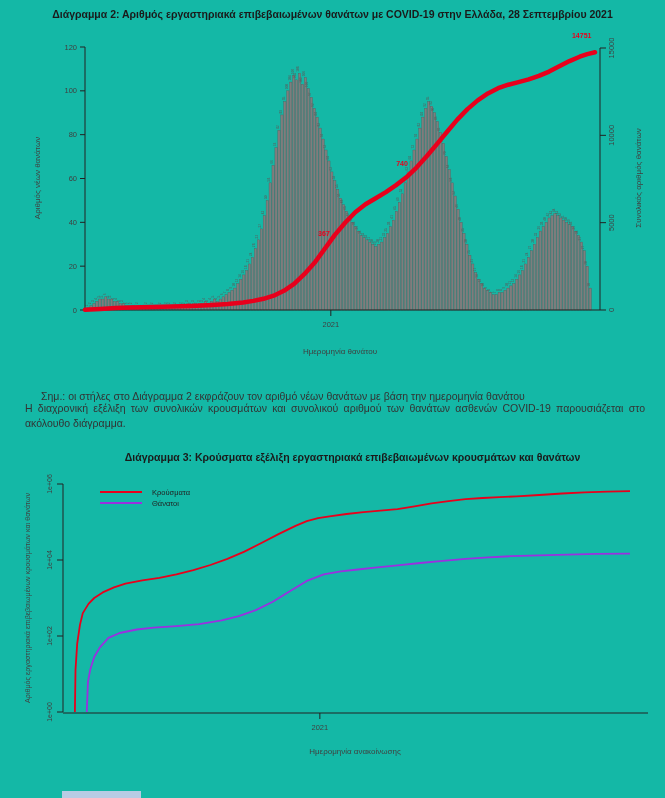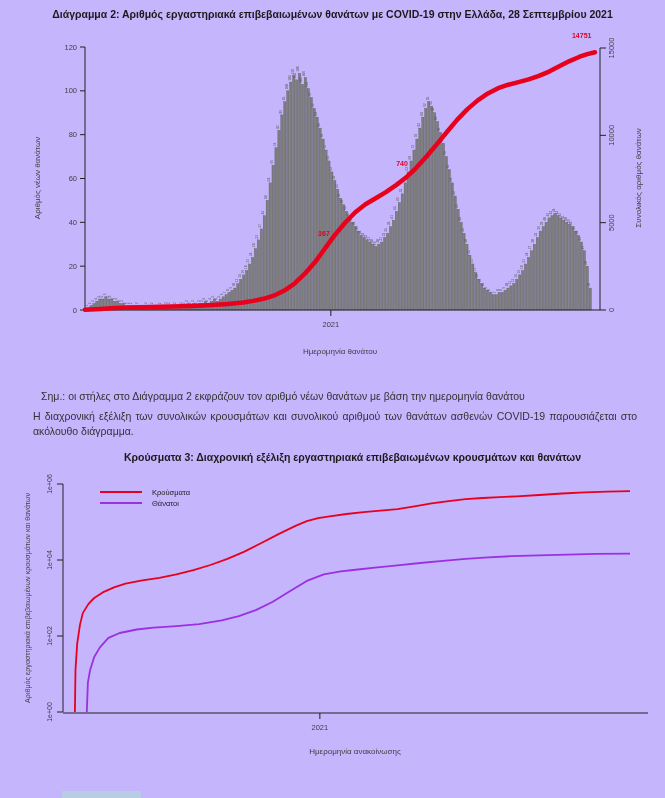--- a/index.html
+++ b/index.html
@@ -1,25 +1,25 @@
 <!DOCTYPE html>
 <html><head>
 <meta charset="utf-8">
 <style>
   html,body{margin:0;padding:0;background:#ffffff;}
   body{width:665px;height:798px;position:relative;font-family:"Liberation Sans",sans-serif;color:#333;}
-  .page{position:absolute;inset:0;background:#c4b5fd;overflow:hidden;}
+  .page{position:absolute;inset:0;background:#14b8a6;overflow:hidden;}
   .title1{position:absolute;left:0;right:0;top:8px;margin:0;text-align:center;
           font-size:10.5px;font-weight:bold;color:#1a1a1a;}
   .title3{position:absolute;left:40px;right:0;top:451px;margin:0;text-align:center;
           font-size:10.5px;font-weight:bold;color:#1a1a1a;}
   .note{position:absolute;left:25px;right:20px;margin:16px;font-size:10.5px;color:#333;}
   #note1{top:374px;}
   #note2{top:777px;}
-  .body-par{position:absolute;left:25px;right:20px;top:401px;margin:8px;font-size:10.5px;
+  .body-par{position:absolute;left:25px;right:20px;top:401px;margin:0;font-size:10.5px;
             color:#333;text-align:justify;line-height:1.45;}
   #chart1{position:absolute;left:0;top:28px;}
   #chart2{position:absolute;left:0;top:470px;}
   .bottom-sliver{position:absolute;left:62px;top:791px;width:79px;height:7px;background:#b8cce4;}
 </style>
 </head>
 <body>
 
 <div class="page">
   <h2 class="title1">Διάγραμμα 2: Αριθμός εργαστηριακά επιβεβαιωμένων θανάτων με COVID-19 στην Ελλάδα, 28 Σεπτεμβρίου 2021</h2>
@@ -401,21 +401,21 @@
       <text x="641" y="150" font-size="8" fill="#404040" text-anchor="middle" transform="rotate(-90 641 150)">Συνολικός αριθμός θανάτων</text>
       <polyline points="85.0,281.8 100.3,281.0 115.6,280.1 130.9,279.4 151.3,278.9 171.7,278.5 192.1,278.0 212.5,277.1 227.8,276.1 243.1,274.5 253.3,272.9 263.5,270.8 273.7,267.7 283.9,262.8 294.1,255.8 304.3,246.2 314.5,234.8 324.7,220.9 334.9,206.9 345.1,194.7 355.3,184.2 365.5,176.3 375.7,170.2 385.9,164.1 396.1,157.1 406.3,149.3 416.5,139.6 426.7,128.3 436.9,116.1 447.1,103.8 457.3,91.6 467.5,81.1 477.7,72.4 487.9,65.4 498.1,60.2 508.3,56.7 518.5,54.1 528.7,51.4 538.9,47.9 549.1,43.6 559.3,38.3 569.5,33.1 579.7,28.7 587.3,26.1 595.0,24.3" fill="none" stroke="#e8001c" stroke-width="4.5" stroke-linecap="round" stroke-linejoin="round"></polyline>
       <text x="329.79999999999995" y="208.116" font-size="7" font-weight="bold" fill="#e8001c" text-anchor="end">367</text>
       <text x="407.83" y="137.89999999999998" font-size="7" font-weight="bold" fill="#e8001c" text-anchor="end">740</text>
       <text x="591.4300000000001" y="10.043999999999983" font-size="7" font-weight="bold" fill="#e8001c" text-anchor="end">14751</text>
     </svg>
 
   <p class="note" id="note1">Σημ.: οι στήλες στο Διάγραμμα 2 εκφράζουν τον αριθμό νέων θανάτων με βάση την ημερομηνία θανάτου</p>
   <p class="body-par">Η διαχρονική εξέλιξη των συνολικών κρουσμάτων και συνολικού αριθμού των θανάτων ασθενών COVID-19 παρουσιάζεται στο ακόλουθο διάγραμμα.</p>
 
-  <h2 class="title3">Κρούσματα 3: Διαχρονική εξέλιξη εργαστηριακά επιβεβαιωμένων κρουσμάτων και θανάτων</h2>
+  <h2 class="title3">Διάγραμμα 3: Κρούσματα εξέλιξη εργαστηριακά επιβεβαιωμένων κρουσμάτων και θανάτων</h2>
 
   <svg id="chart2" width="665" height="300">
       <line x1="63" y1="14" x2="63" y2="242" stroke="#222" stroke-width="1"></line>
       <line x1="57" y1="242" x2="63" y2="242" stroke="#222" stroke-width="1"></line>
       <text x="52" y="242" font-size="7" fill="#404040" text-anchor="middle" transform="rotate(-90 52 242)">1e+00</text>
       <line x1="57" y1="166" x2="63" y2="166" stroke="#222" stroke-width="1"></line>
       <text x="52" y="166" font-size="7" fill="#404040" text-anchor="middle" transform="rotate(-90 52 166)">1e+02</text>
       <line x1="57" y1="90" x2="63" y2="90" stroke="#222" stroke-width="1"></line>
       <text x="52" y="90" font-size="7" fill="#404040" text-anchor="middle" transform="rotate(-90 52 90)">1e+04</text>
       <line x1="57" y1="14" x2="63" y2="14" stroke="#222" stroke-width="1"></line>

